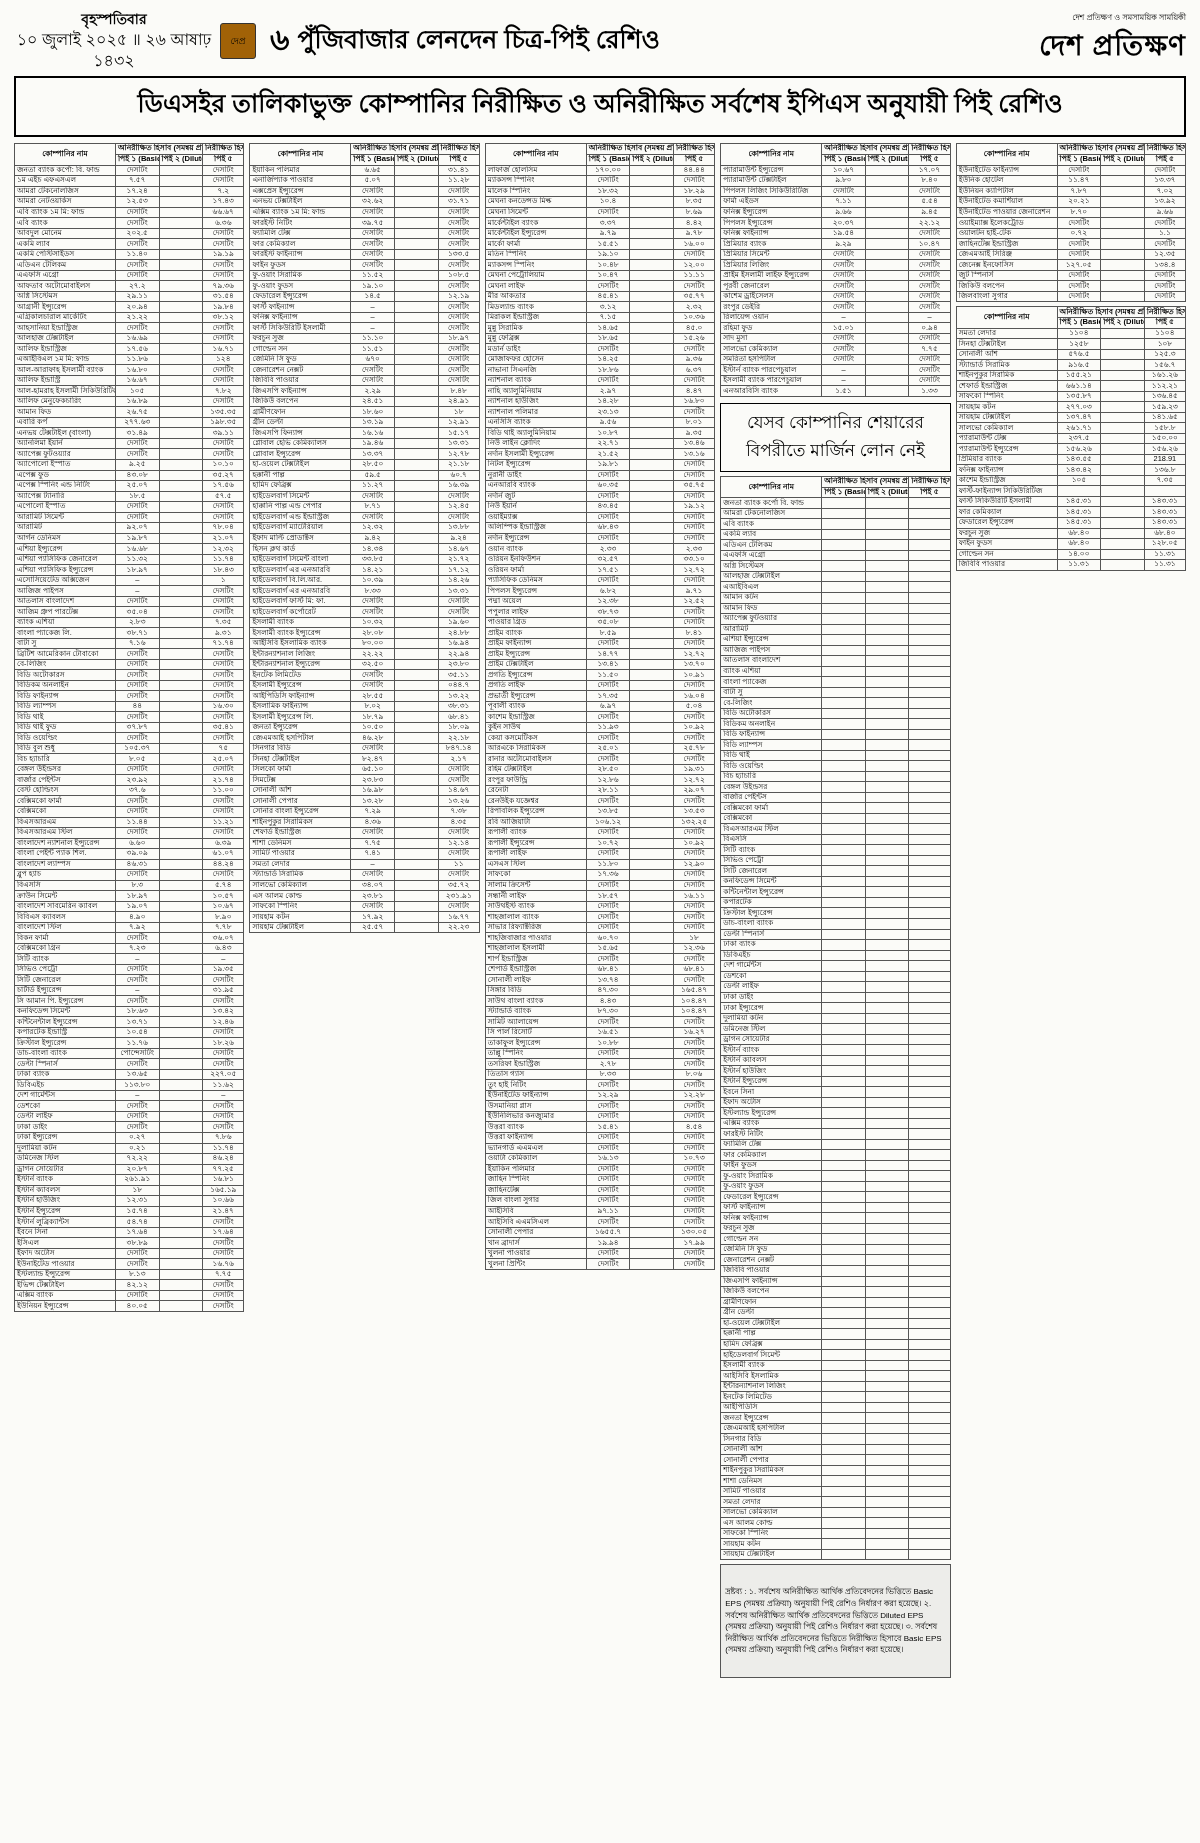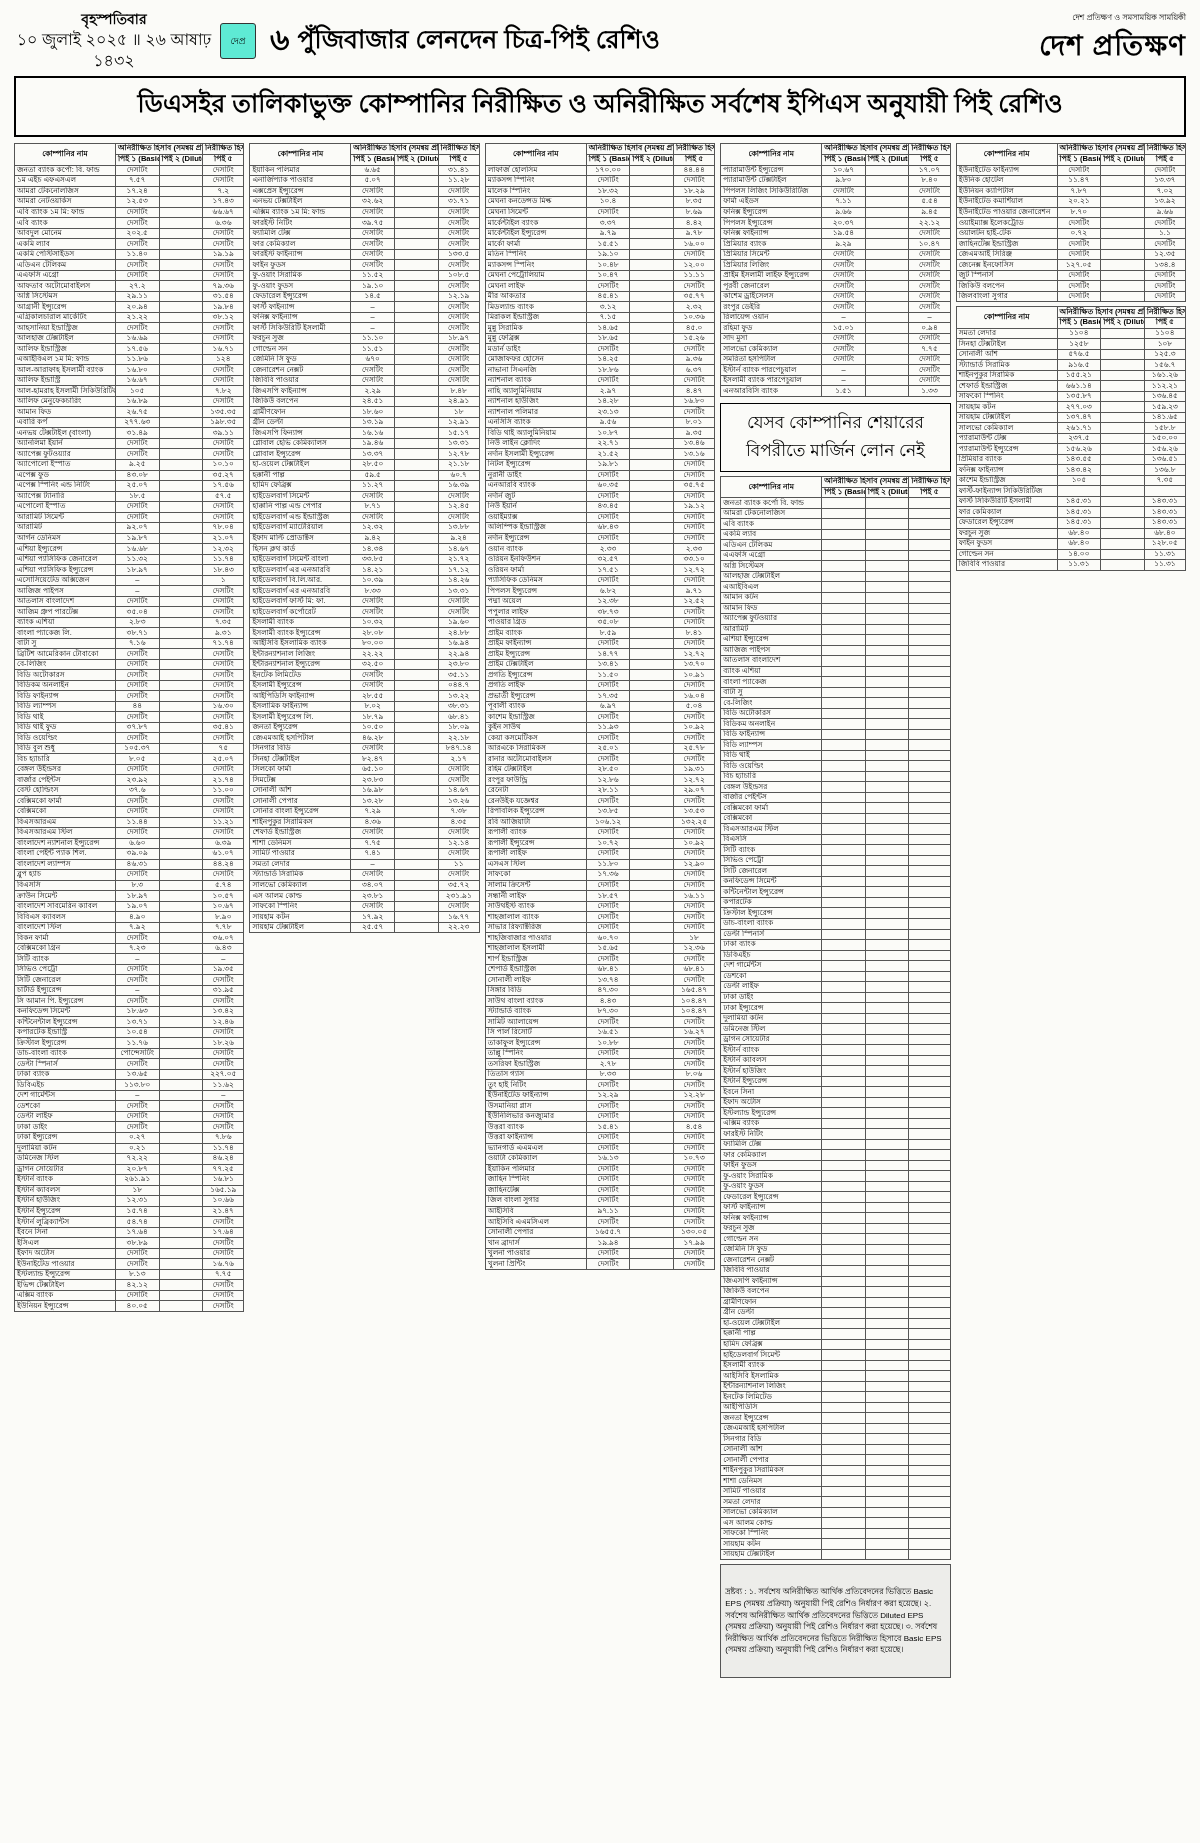--- a/index.html
+++ b/index.html
@@ -2,21 +2,21 @@
 <html><head>
 <meta charset="utf-8">
 <style>
   html,body{margin:0;padding:0;background:#d8d8d4;}
   body{font-family:"Liberation Sans", sans-serif;}
   .page{width:1200px;height:1843px;background:#fbfbf8;margin:0 auto;position:relative;box-sizing:border-box;padding:10px 14px;}
   .masthead{display:flex;align-items:center;border-bottom:2px solid #000;padding-bottom:4px;}
   .mast-date{width:200px;text-align:center;line-height:1.35;}
   .mast-date .day{font-size:14px;font-weight:bold;}
   .mast-date .date{font-size:16px;}
-  .mast-logo{width:34px;height:34px;border:1px solid #333;border-radius:3px;display:flex;align-items:center;justify-content:center;font-size:9px;margin:0 6px;background:#5eead4;}
+  .mast-logo{width:34px;height:34px;border:1px solid #333;border-radius:3px;display:flex;align-items:center;justify-content:center;font-size:9px;margin:0 6px;background:#a16207;}
   .mast-pageno{font-size:30px;font-weight:bold;margin:0 8px;}
   .mast-section{font-size:25px;font-weight:bold;flex:1;}
   .mast-brand{text-align:right;}
   .mast-brand .small{font-size:8px;}
   .mast-brand .big{font-size:28px;font-weight:bold;letter-spacing:1px;}
   .headline{border:2px solid #000;border-top:none;text-align:center;font-size:25px;font-weight:bold;padding:6px 0 8px;margin-bottom:6px;}
   .columns{display:flex;gap:5px;align-items:flex-start;}
   .col{flex:1;min-width:0;}
   table.t{width:100%;border-collapse:collapse;table-layout:fixed;}
   table.t th,table.t td{border:0.5px solid #555;font-size:7.4px;padding:0.4px 2px;line-height:1.18;overflow:hidden;white-space:nowrap;}
@@ -2837,21 +2837,21 @@
             <tr>
               <td class="name">প্যারামাউন্ট ইন্স্যুরেন্স</td>
               <td class="num">১৫৬.২৬</td>
               <td class="num"></td>
               <td class="num">১৫৬.২৬</td>
             </tr>
             <tr>
               <td class="name">প্রিমিয়ার ব্যাংক</td>
               <td class="num">১৪৩.৫৫</td>
               <td class="num"></td>
-              <td class="num">১৩৬.৫১</td>
+              <td class="num">218.91</td>
             </tr>
             <tr>
               <td class="name">ফনিক্স ফাইন্যান্স</td>
               <td class="num">১৪৩.৪২</td>
               <td class="num"></td>
               <td class="num">১৩৬.৮</td>
             </tr>
             <tr>
               <td class="name">কাশেম ইন্ডাস্ট্রিজ</td>
               <td class="num">১০৫</td>

